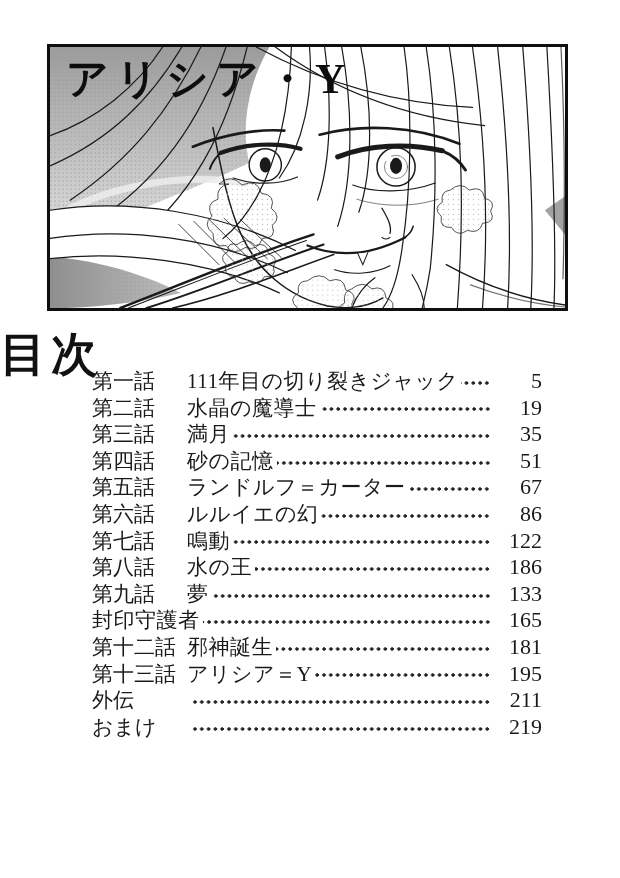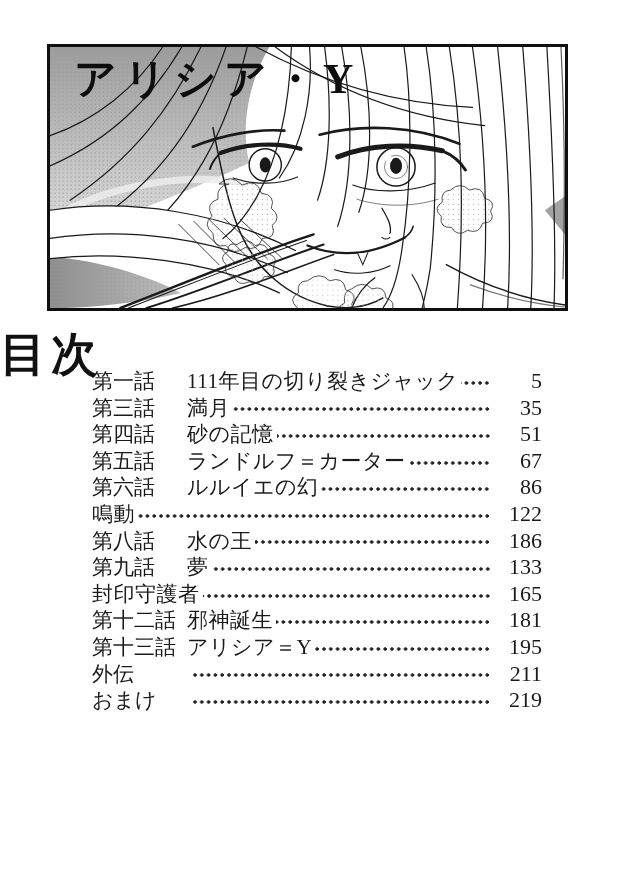--- a/index.html
+++ b/index.html
@@ -7,21 +7,21 @@
     position:relative;width:620px;height:878px;background:#ffffff;
     font-family:"Liberation Serif","DejaVu Serif",serif;color:#1a1a1a;overflow:hidden;
   }
   
   .cover-panel{
     position:absolute;left:47px;top:44px;width:521px;height:267px;
     border:3px solid #0f0f0f;box-sizing:border-box;background:#fff;overflow:hidden;
   }
   .cover-panel svg{display:block;width:100%;height:100%;}
   .cover-title{
-    position:absolute;left:24px;top:8px;z-index:2;
+    position:absolute;left:16px;top:8px;z-index:2;
     font-size:42px;font-weight:700;letter-spacing:7px;line-height:1.15;
     color:#0d0d0d;white-space:nowrap;
   }
   
   .toc-heading{
     position:absolute;left:0;top:324px;width:100%;margin:0;
     font-size:46px;font-weight:700;letter-spacing:5px;color:#111;
   }
   .toc-list{position:absolute;left:92px;top:368px;width:450px;}
   .toc-row{display:flex;align-items:baseline;height:26.6px;font-size:21px;line-height:26.6px;}
@@ -153,20 +153,26 @@
   <h1 class="toc-heading">目次</h1>
 
   <div class="toc-list">
     <div class="toc-row">
       <span class="toc-label">第一話</span>
         <span class="toc-title">111年目の切り裂きジャック</span>
         <span class="toc-leader"></span>
         <span class="toc-page">5</span>
     </div>
     <div class="toc-row">
+      <span class="toc-label">第二話</span>
+        <span class="toc-title">水晶の魔導士</span>
+        <span class="toc-leader"></span>
+        <span class="toc-page">19</span>
+    </div>
+    <div class="toc-row">
       <span class="toc-label">第三話</span>
         <span class="toc-title">満月</span>
         <span class="toc-leader"></span>
         <span class="toc-page">35</span>
     </div>
     <div class="toc-row">
       <span class="toc-label">第四話</span>
         <span class="toc-title">砂の記憶</span>
         <span class="toc-leader"></span>
         <span class="toc-page">51</span>
@@ -177,20 +183,21 @@
         <span class="toc-leader"></span>
         <span class="toc-page">67</span>
     </div>
     <div class="toc-row">
       <span class="toc-label">第六話</span>
         <span class="toc-title">ルルイエの幻</span>
         <span class="toc-leader"></span>
         <span class="toc-page">86</span>
     </div>
     <div class="toc-row">
+      <span class="toc-label">第七話</span>
         <span class="toc-title">鳴動</span>
         <span class="toc-leader"></span>
         <span class="toc-page">122</span>
     </div>
     <div class="toc-row">
       <span class="toc-label">第八話</span>
         <span class="toc-title">水の王</span>
         <span class="toc-leader"></span>
         <span class="toc-page">186</span>
     </div>

